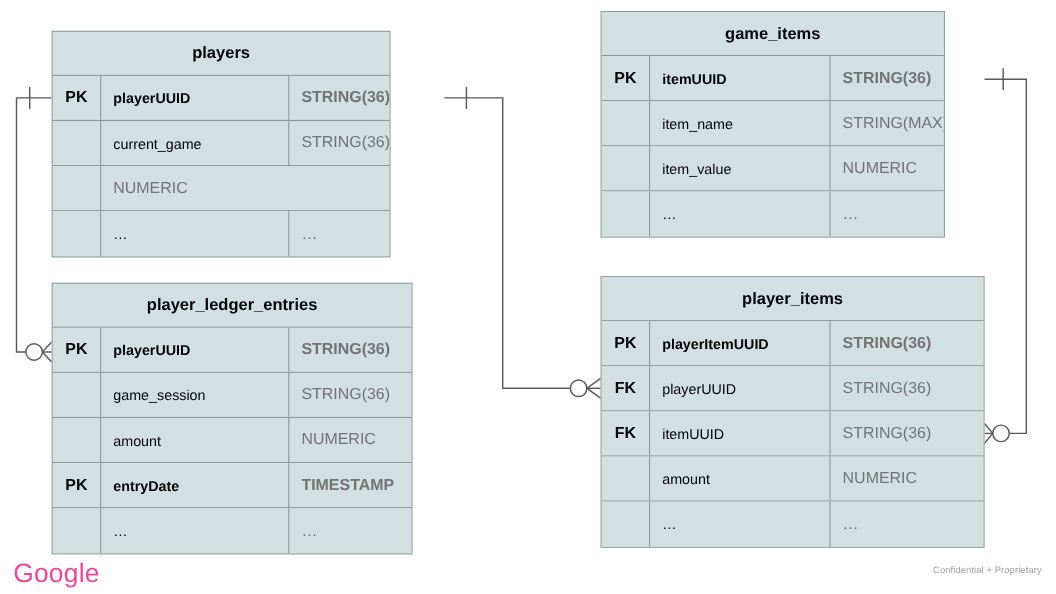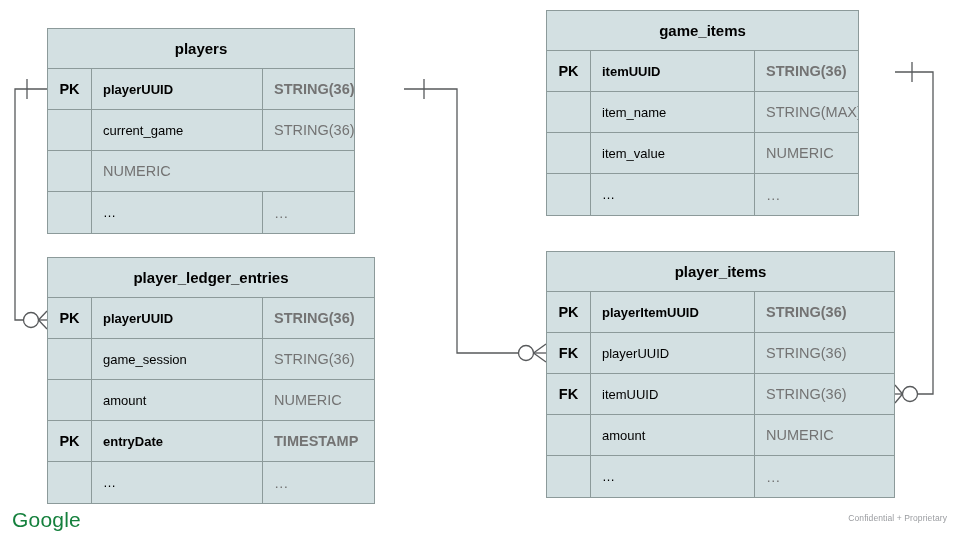--- a/index.html
+++ b/index.html
@@ -112,22 +112,22 @@
     pointer-events: none;
   }
   .links path, .links line { stroke: #57595b; stroke-width: 1.3px; fill: none; }
   .links circle { stroke: #57595b; stroke-width: 1.3px; fill: #ffffff; }
 
   
   .footer-logo {
     position: absolute;
     left: 12px;
     top: 508px;
-    font-size: 21px;
-    color: #15803d;
+    font-size: 24px;
+    color: #ec4899;
     letter-spacing: 0.2px;
   }
   .footer-note {
     position: absolute;
     right: 13px;
     top: 513px;
     font-size: 8.5px;
     color: #9a9ca0;
     letter-spacing: 0.1px;
   }

